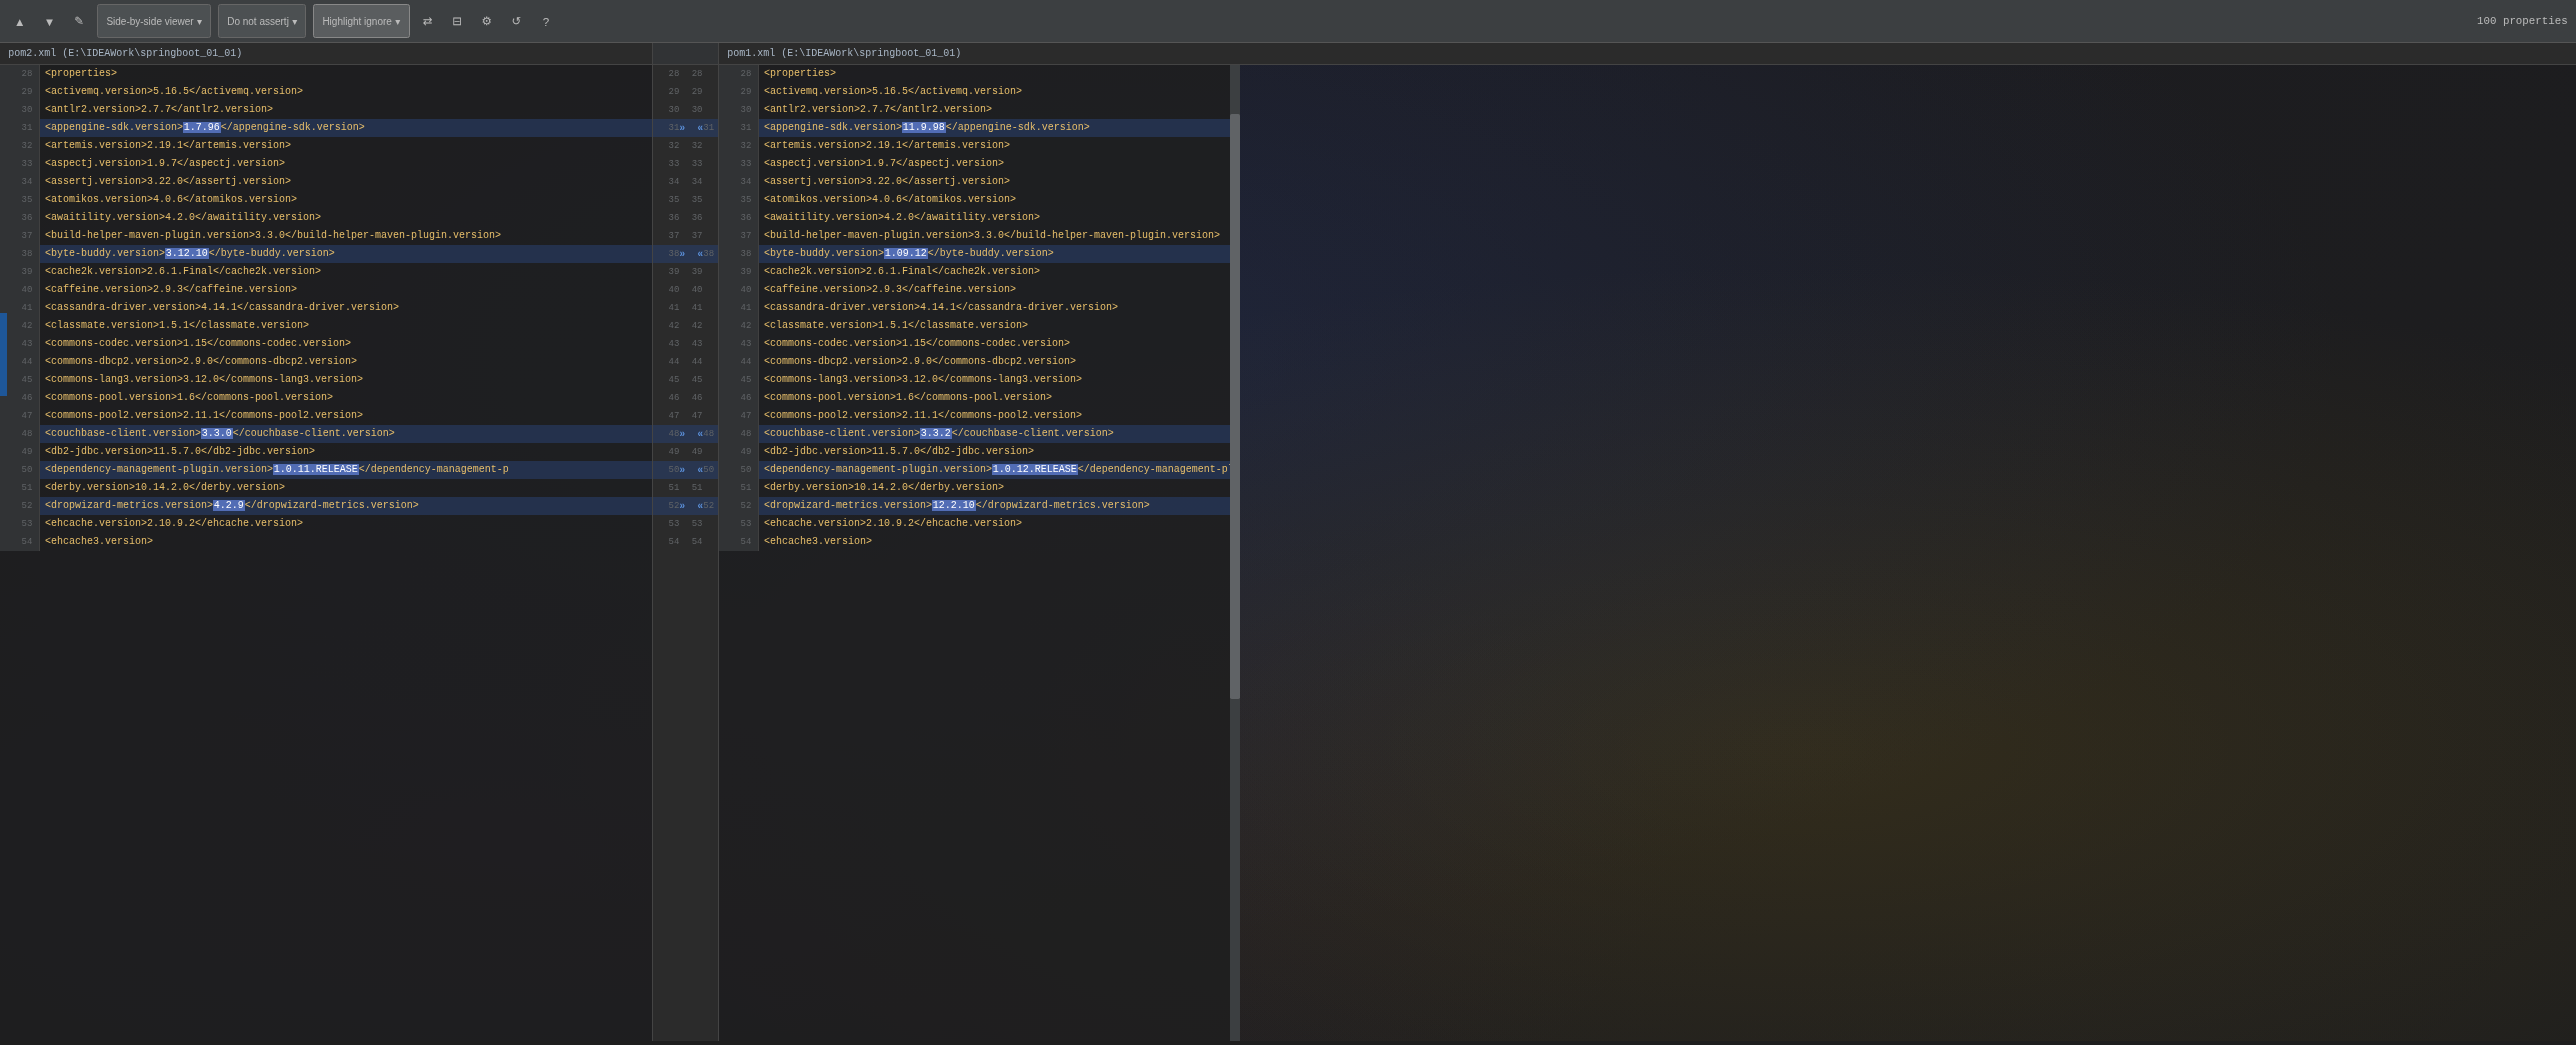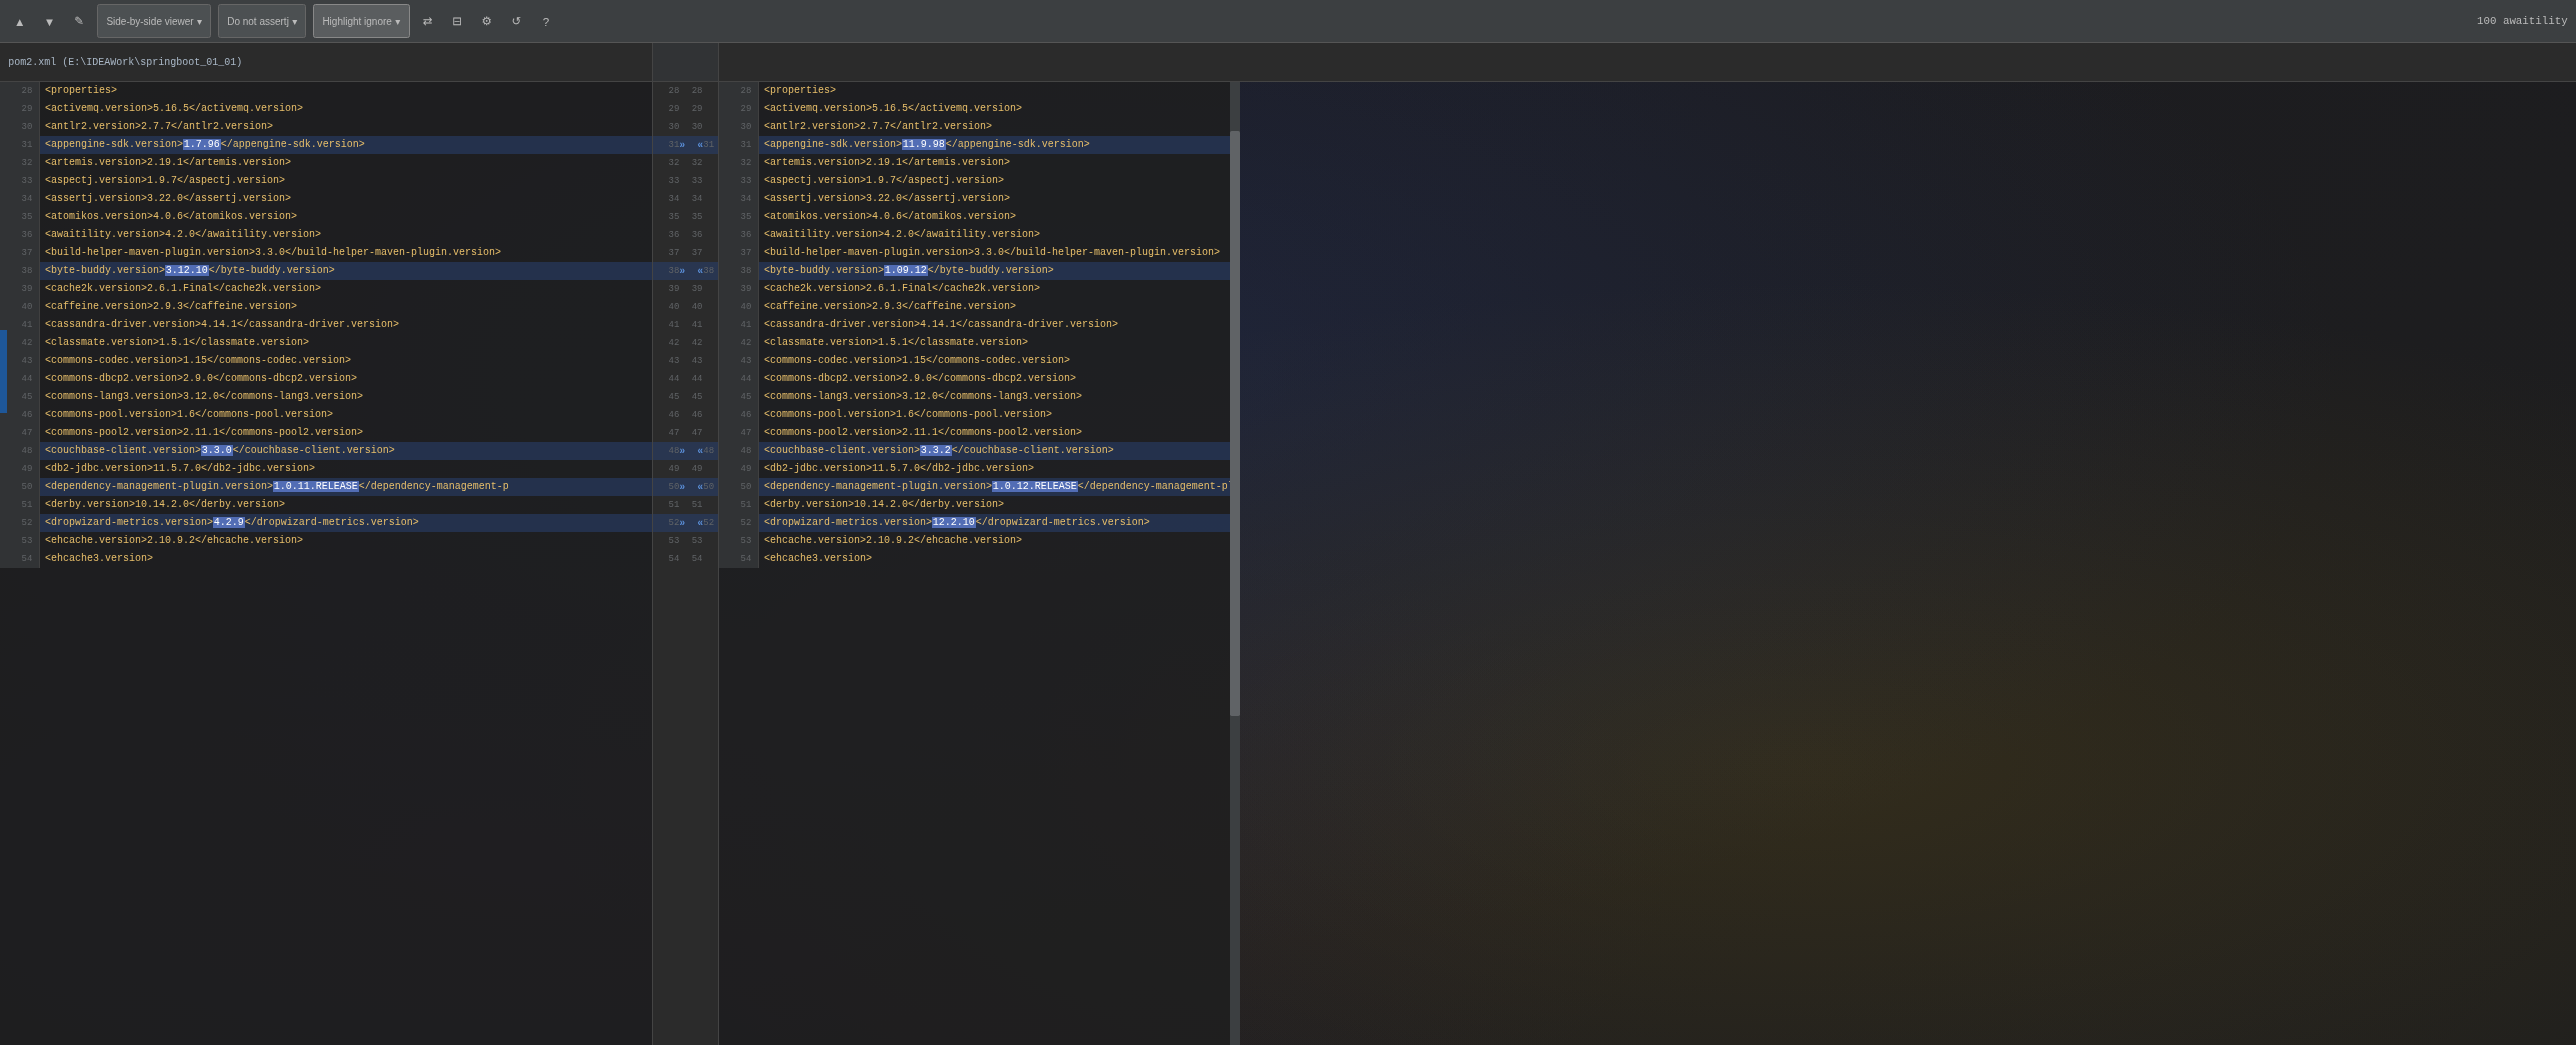--- a/index.html
+++ b/index.html
@@ -55,21 +55,21 @@
     .diff-count {
       margin-left: auto;
       color: #bbbbbb;
       font-size: 10.8px;
     }
 
     
     .file-headers {
       display: flex;
       background: #2b2b2b;
-      height: 39px;
+      height: 22px;
       border-bottom: 0.8px solid #444;
       position: relative;
       z-index: 10;
     }
     .file-header-left {
       width: 653px;
       display: flex;
       align-items: center;
       padding: 0 8.3px;
       color: #a9b7c6;
@@ -215,28 +215,31 @@
   </button>
   <button class="toolbar-btn" style="background:#5a5d5f; border-color:#888;">
     <span>Highlight ignore</span>
     <span>▾</span>
   </button>
   <button class="toolbar-icon-btn">⇄</button>
   <button class="toolbar-icon-btn">⊟</button>
   <button class="toolbar-icon-btn">⚙</button>
   <button class="toolbar-icon-btn">↺</button>
   <button class="toolbar-icon-btn">?</button>
-  <span class="diff-count">100 awaitility</span>
+  <span class="diff-count">100 properties</span>
 </div>
 
 <div class="file-headers">
   <div class="file-header-left">
     <span>pom2.xml (E:\IDEAWork\springboot_01_01)</span>
   </div>
   <div class="file-header-gutter"></div>
+  <div class="file-header-right">
+    <span>pom1.xml (E:\IDEAWork\springboot_01_01)</span>
+  </div>
 </div>
 
 <div class="diff-container">
 
   <div class="bg-overlay" style="
     background: 
       radial-gradient(ellipse at 40% 30%, rgba(40,60,120,0.3) 0%, transparent 60%),
       radial-gradient(ellipse at 70% 70%, rgba(100,80,20,0.3) 0%, transparent 50%),
       radial-gradient(ellipse at 20% 80%, rgba(60,40,100,0.2) 0%, transparent 40%),
       linear-gradient(135deg, rgba(20,20,40,0.4) 0%, transparent 100%);

